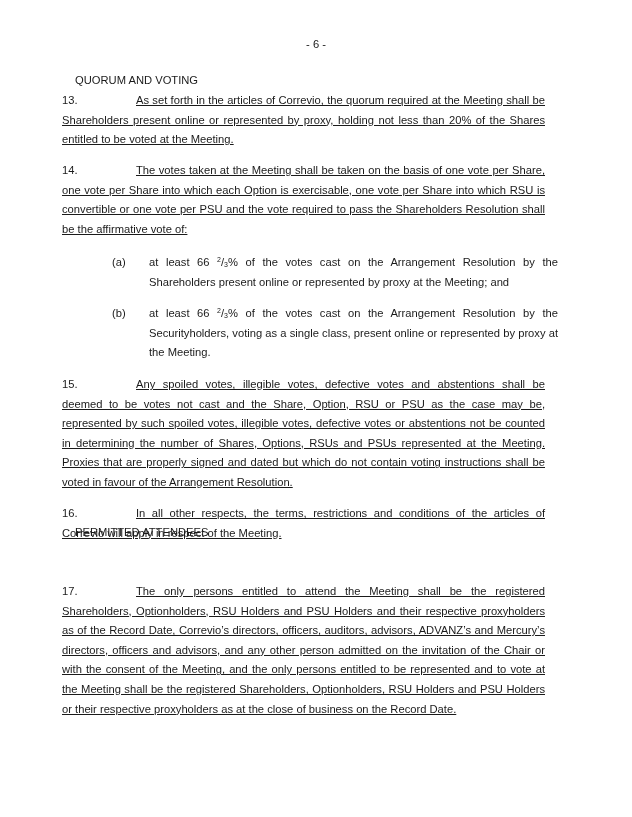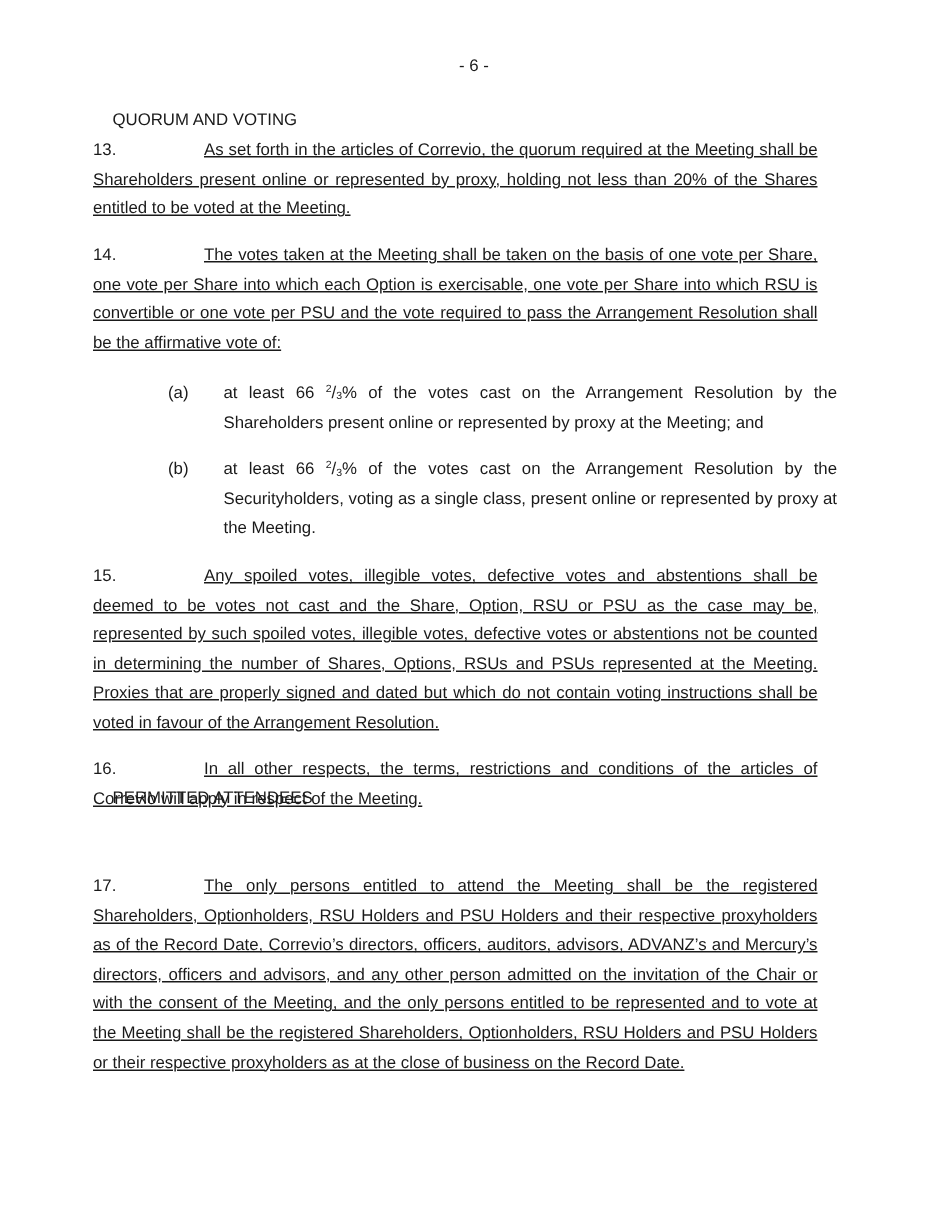--- a/index.html
+++ b/index.html
@@ -22,21 +22,21 @@
 <div class="page">
   <div class="pagenum">- 6 -</div>
 
   <div class="heading" style="top:74px">QUORUM AND VOTING</div>
 
   <div class="para" style="top:91px">
     <span class="num">13.</span><span>As set forth in the articles of Correvio, the quorum required at the Meeting shall be Shareholders present online or represented by proxy, holding not less than 20% of the Shares entitled to be voted at the Meeting.</span>
   </div>
 
   <div class="para" style="top:161px">
-    <span class="num">14.</span><span>The votes taken at the Meeting shall be taken on the basis of one vote per Share, one vote per Share into which each Option is exercisable, one vote per Share into which RSU is convertible or one vote per PSU and the vote required to pass the Arrangement Resolution shall be the affirmative vote of:</span>
+    <span class="num">14.</span><span>The votes taken at the Meeting shall be taken on the basis of one vote per Share, one vote per Share into which each Option is exercisable, one vote per Share into which RSU is convertible or one vote per PSU and the vote required to pass the Shareholders Resolution shall be the affirmative vote of:</span>
   </div>
 
   <div class="sub" style="top:253px">
     <span class="lbl">(a)</span>
     <div class="txt"><span>at least 66 </span><sup>2</sup>/<sub>3</sub><span>% of the votes cast on the Arrangement Resolution by the Shareholders present online or represented by proxy at the Meeting; and</span></div>
   </div>
 
   <div class="sub" style="top:304px">
     <span class="lbl">(b)</span>
     <div class="txt"><span>at least 66 </span><sup>2</sup>/<sub>3</sub><span>% of the votes cast on the Arrangement Resolution by the Securityholders, voting as a single class, present online or represented by proxy at the Meeting.</span></div>

